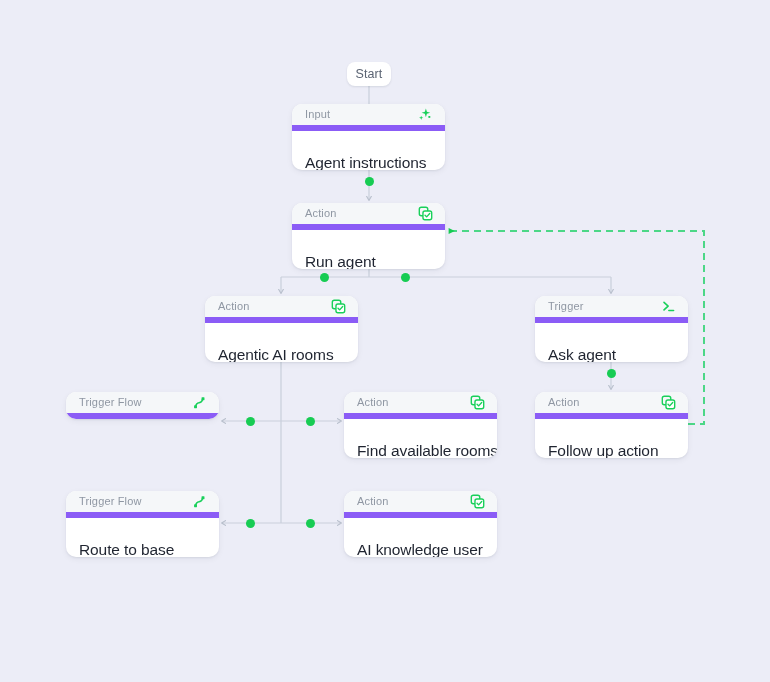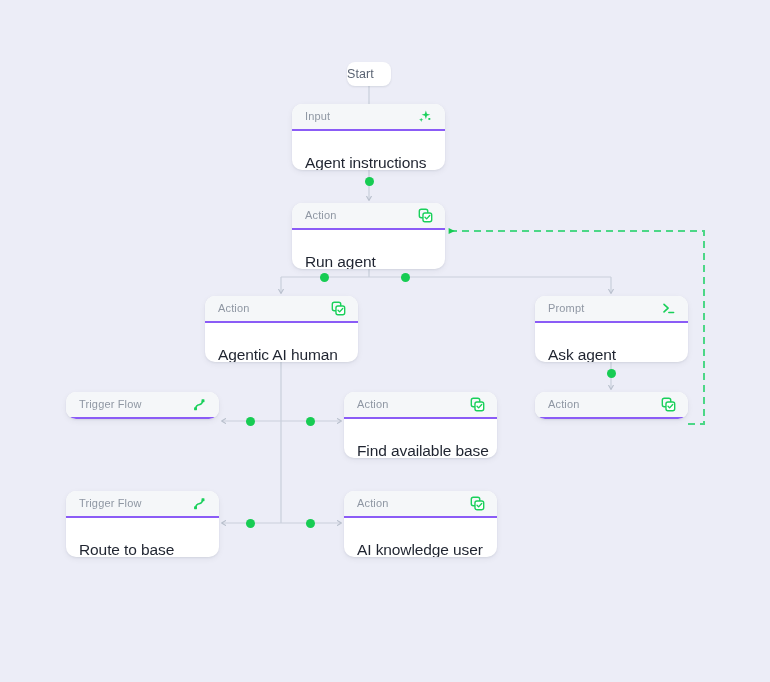--- a/index.html
+++ b/index.html
@@ -28,38 +28,38 @@
     pointer-events: none;
   }
   
   .start-pill {
     position: absolute;
     background: #ffffff;
     border-radius: 8px;
     box-shadow: 0 1px 2px rgba(22,34,51,0.06), 0 1px 3px rgba(22,34,51,0.05);
     display: flex;
     align-items: center;
-    justify-content: flex-start;
+    justify-content: center;
     font-size: 12.5px;
     color: #5b6473;
     letter-spacing: .1px;
   }
   
   .node {
     position: absolute;
     background: #ffffff;
     border-radius: 10px;
     box-shadow: 0 1px 2px rgba(22,34,51,0.07), 0 2px 6px rgba(22,34,51,0.06);
     overflow: hidden;
     box-sizing: border-box;
   }
   .node-header {
     height: 27px;
     background: #f5f7f9;
-    border-bottom: 2px solid #8b5cf6;
+    border-bottom: 6px solid #8b5cf6;
     display: flex;
     align-items: center;
     justify-content: space-between;
     padding: 0 12px 0 13px;
     box-sizing: border-box;
   }
   .node-kind {
     font-size: 11px;
     color: #8f97a3;
     letter-spacing: .15px;
@@ -181,27 +181,27 @@
       <span class="node-kind">Action</span>
       <span class="node-icon">
         <svg width="15" height="15" viewBox="0 0 16 16">
           <rect x="1.4" y="1.4" width="9" height="9" rx="2.1" fill="none" stroke="#19d05a" stroke-width="1.5"></rect>
           <rect x="5.3" y="5.3" width="9.3" height="9.3" rx="2.1" fill="#ffffff" stroke="#19d05a" stroke-width="1.5"></rect>
           <path d="M7.5 9.9 L9.2 11.6 L12.5 8.1" fill="none" stroke="#19d05a" stroke-width="1.5" stroke-linecap="round" stroke-linejoin="round"></path>
         </svg>
       </span>
     </div>
     <div class="node-body">
-      <span class="node-title">Agentic AI human</span>
+      <span class="node-title">Agentic AI rooms</span>
     </div>
   </div>
 
   <div class="node" style="left:535px; top:296px; width:153px;">
     <div class="node-header">
-      <span class="node-kind">Prompt</span>
+      <span class="node-kind">Trigger</span>
       <span class="node-icon">
         <svg width="15" height="15" viewBox="0 0 16 16">
           <path d="M3.2 3.6 L7.6 7.6 L3.2 11.6" fill="none" stroke="#19d05a" stroke-width="1.7" stroke-linecap="round" stroke-linejoin="round"></path>
           <path d="M8.4 12.2 L13.4 12.2" fill="none" stroke="#19d05a" stroke-width="1.7" stroke-linecap="round"></path>
         </svg>
       </span>
     </div>
     <div class="node-body">
       <span class="node-title">Ask agent</span>
     </div>
@@ -225,34 +225,37 @@
       <span class="node-kind">Action</span>
       <span class="node-icon">
         <svg width="15" height="15" viewBox="0 0 16 16">
           <rect x="1.4" y="1.4" width="9" height="9" rx="2.1" fill="none" stroke="#19d05a" stroke-width="1.5"></rect>
           <rect x="5.3" y="5.3" width="9.3" height="9.3" rx="2.1" fill="#ffffff" stroke="#19d05a" stroke-width="1.5"></rect>
           <path d="M7.5 9.9 L9.2 11.6 L12.5 8.1" fill="none" stroke="#19d05a" stroke-width="1.5" stroke-linecap="round" stroke-linejoin="round"></path>
         </svg>
       </span>
     </div>
     <div class="node-body">
-      <span class="node-title">Find available base</span>
+      <span class="node-title">Find available rooms</span>
     </div>
   </div>
 
   <div class="node" style="left:535px; top:392px; width:153px;">
     <div class="node-header">
       <span class="node-kind">Action</span>
       <span class="node-icon">
         <svg width="15" height="15" viewBox="0 0 16 16">
           <rect x="1.4" y="1.4" width="9" height="9" rx="2.1" fill="none" stroke="#19d05a" stroke-width="1.5"></rect>
           <rect x="5.3" y="5.3" width="9.3" height="9.3" rx="2.1" fill="#ffffff" stroke="#19d05a" stroke-width="1.5"></rect>
           <path d="M7.5 9.9 L9.2 11.6 L12.5 8.1" fill="none" stroke="#19d05a" stroke-width="1.5" stroke-linecap="round" stroke-linejoin="round"></path>
         </svg>
       </span>
+    </div>
+    <div class="node-body">
+      <span class="node-title">Follow up action</span>
     </div>
   </div>
 
   <div class="node" style="left:66px; top:491px; width:153px;">
     <div class="node-header">
       <span class="node-kind">Trigger Flow</span>
       <span class="node-icon">
         <svg width="15" height="15" viewBox="0 0 16 16">
           <path d="M4 12.4 C4 12.4 4.2 8.6 7.6 8.2 C11 7.8 11.4 4 11.4 4" fill="none" stroke="#19d05a" stroke-width="1.7" stroke-linecap="round"></path>
           <rect x="2.2" y="10.9" width="3.1" height="3.1" rx="0.5" fill="#19d05a"></rect>

